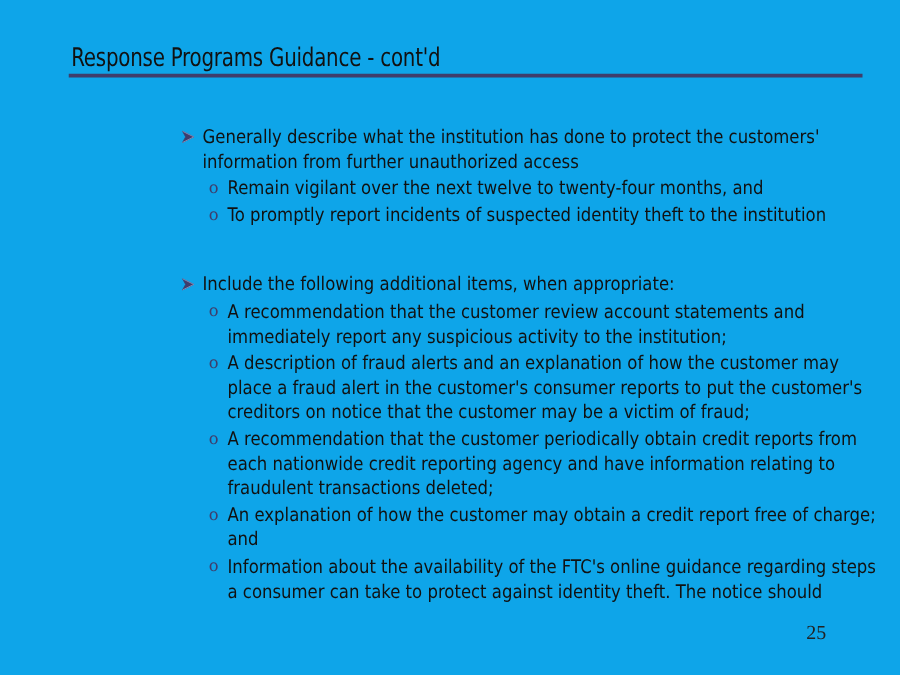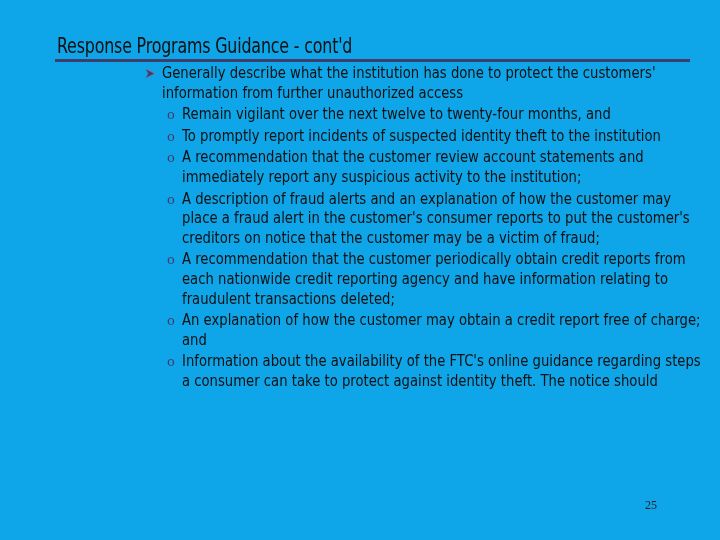--- a/index.html
+++ b/index.html
@@ -41,20 +41,21 @@
       left: 145px;
       top: 64px;
       width: 560px;
       font-size: 15px;
       line-height: 19.6px;
     }
     .item {
       position: relative;
       padding-left: 17px;
       margin-bottom: 2px;
+      margin-top: 36px;
     }
     .item .text {
       display: block;
       transform: scaleX(0.88);
       transform-origin: left top;
       width: 112%;
     }
     .bullet-arrow {
       position: absolute;
       left: 0;
@@ -87,21 +88,21 @@
       display: block;
       transform: scaleX(0.88);
       transform-origin: left top;
       width: 113%;
     }
     .page-number {
       position: absolute;
       left: 645px;
       top: 498px;
       font-family: "Liberation Serif", "DejaVu Serif", serif;
-      font-size: 12px;
+      font-size: 16px;
       color: #222222;
     }
   </style>
 </head>
 <body>
 
 <div class="slide">
   <div class="title">Response Programs Guidance - cont'd</div>
   <div class="title-rule"></div>
 
@@ -122,20 +123,29 @@
       <div class="subitem">
         <span class="bullet-o">o</span>
         <span class="text">Remain vigilant over the next twelve to twenty-four months, and</span>
       </div>
       <div class="subitem">
         <span class="bullet-o">o</span>
         <span class="text">To promptly report incidents of suspected identity theft to the institution</span>
       </div>
     </div>
 
+    <div class="item">
+      <span class="bullet-arrow">
+        <svg width="11" height="11" viewBox="0 0 11 11">
+            <path d="M1 1 L10 5.5 L1 10 L3.5 5.5 Z" fill="#3f3d6b" stroke="#3f3d6b" stroke-width="0.6"></path>
+            <path d="M1 1 L10 5.5 L1 10" fill="none" stroke="#9a98c0" stroke-width="0.6"></path>
+          </svg>
+      </span>
+      <span class="text">Include the following additional items, when appropriate:</span>
+    </div>
     <div class="sublist">
       <div class="subitem">
         <span class="bullet-o">o</span>
         <span class="text">A recommendation that the customer review account statements and immediately report any suspicious activity to the institution;</span>
       </div>
       <div class="subitem">
         <span class="bullet-o">o</span>
         <span class="text">A description of fraud alerts and an explanation of how the customer may place a fraud alert in the customer's consumer reports to put the customer's creditors on notice that the customer may be a victim of fraud;</span>
       </div>
       <div class="subitem">

